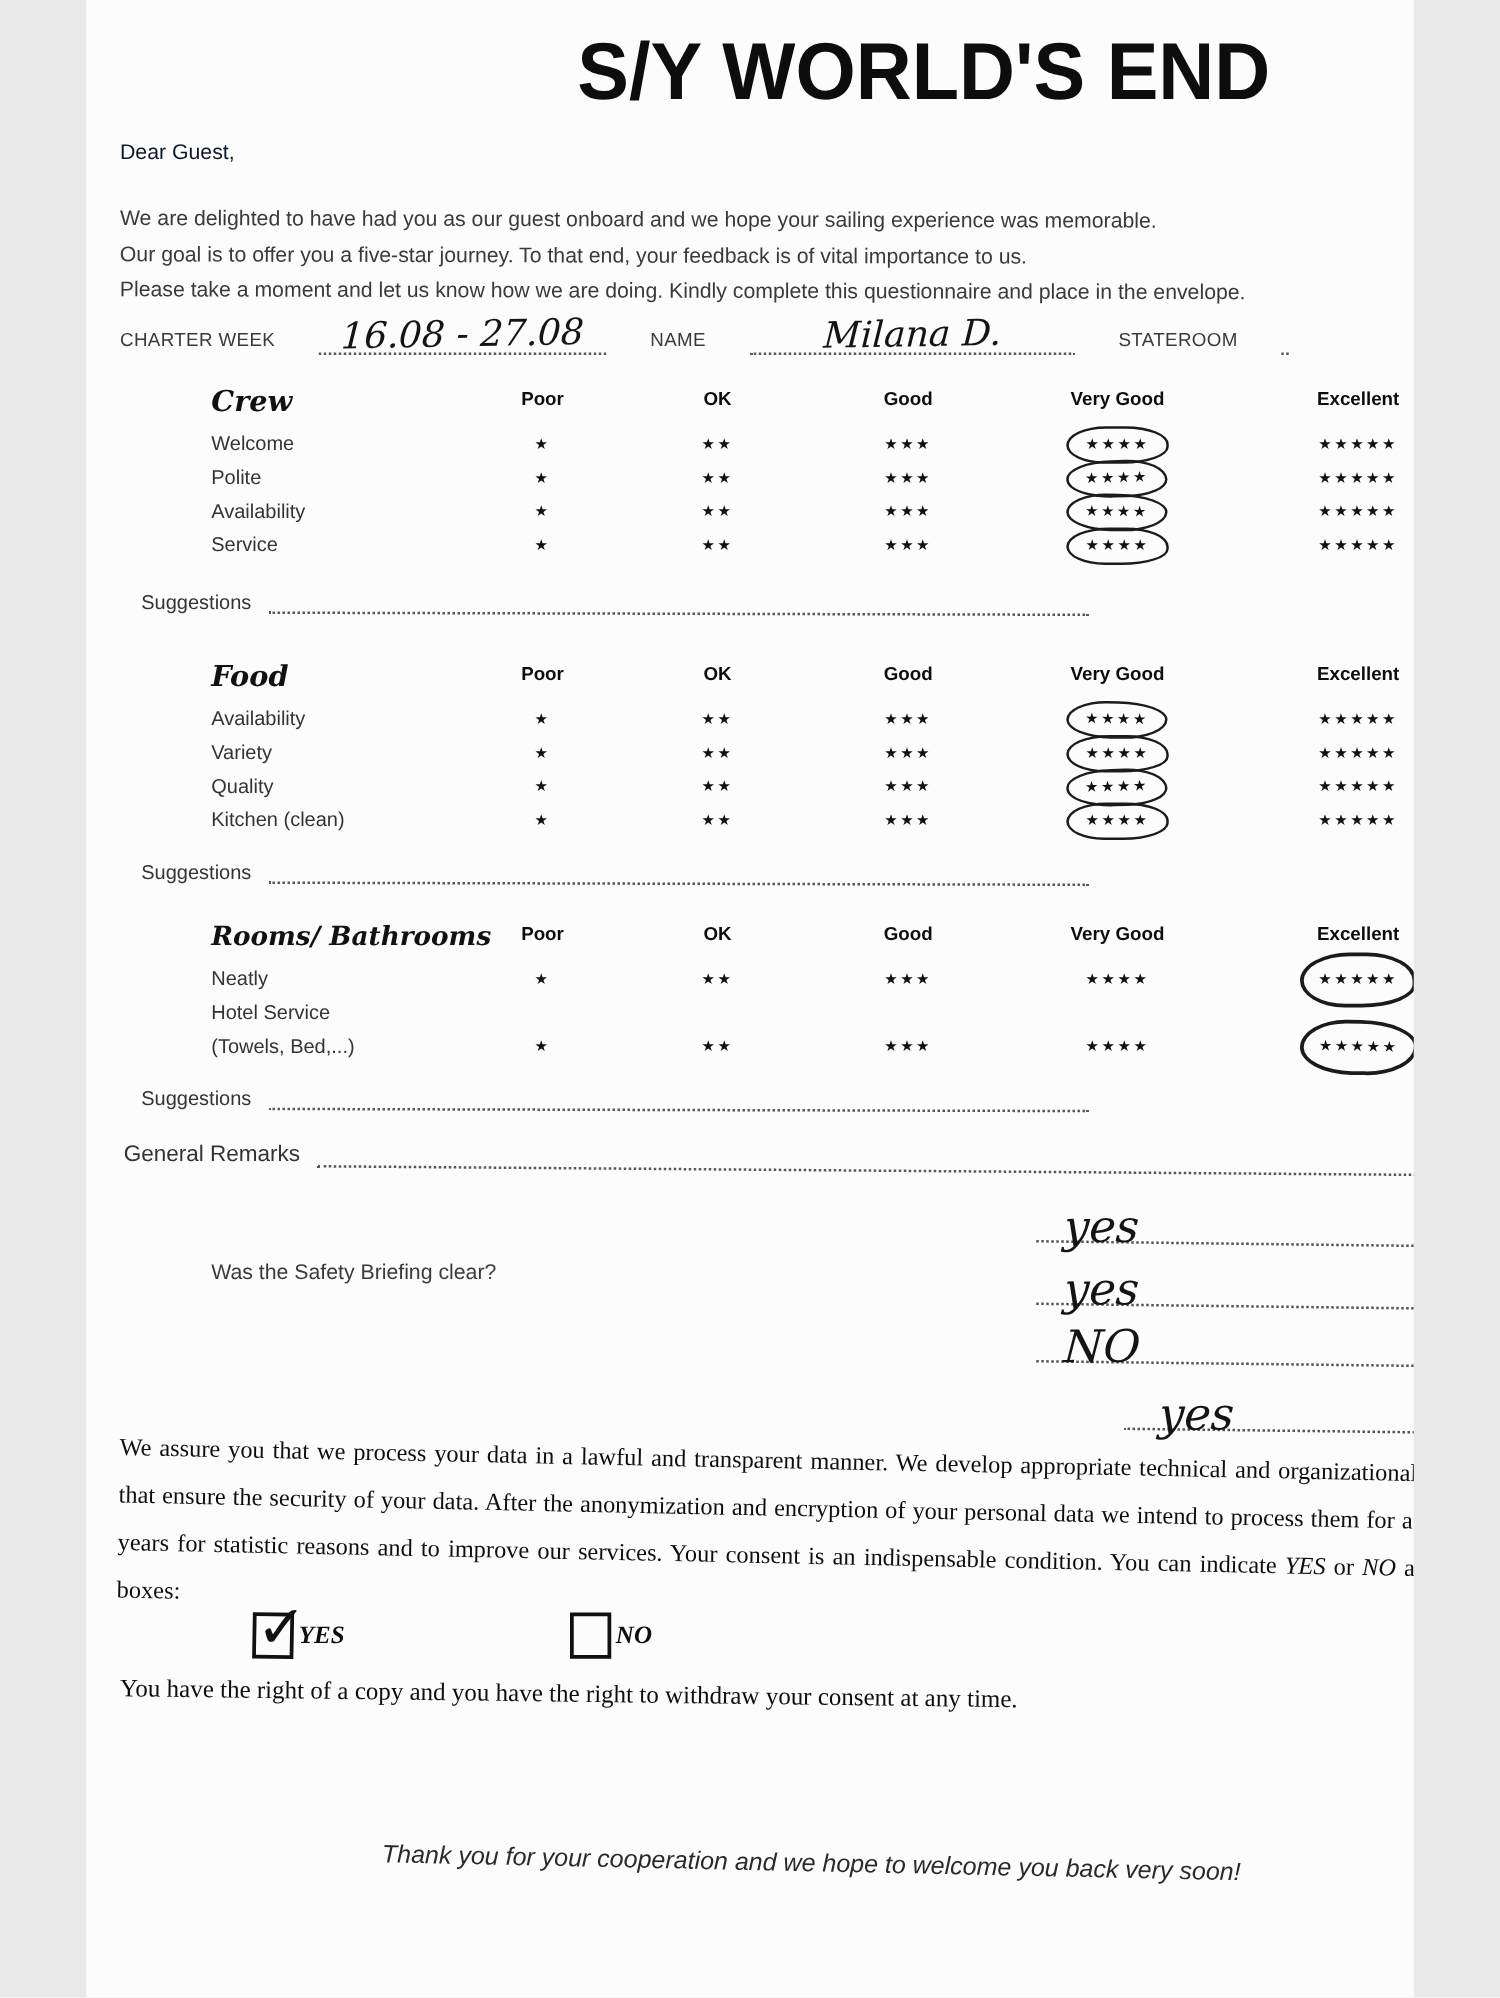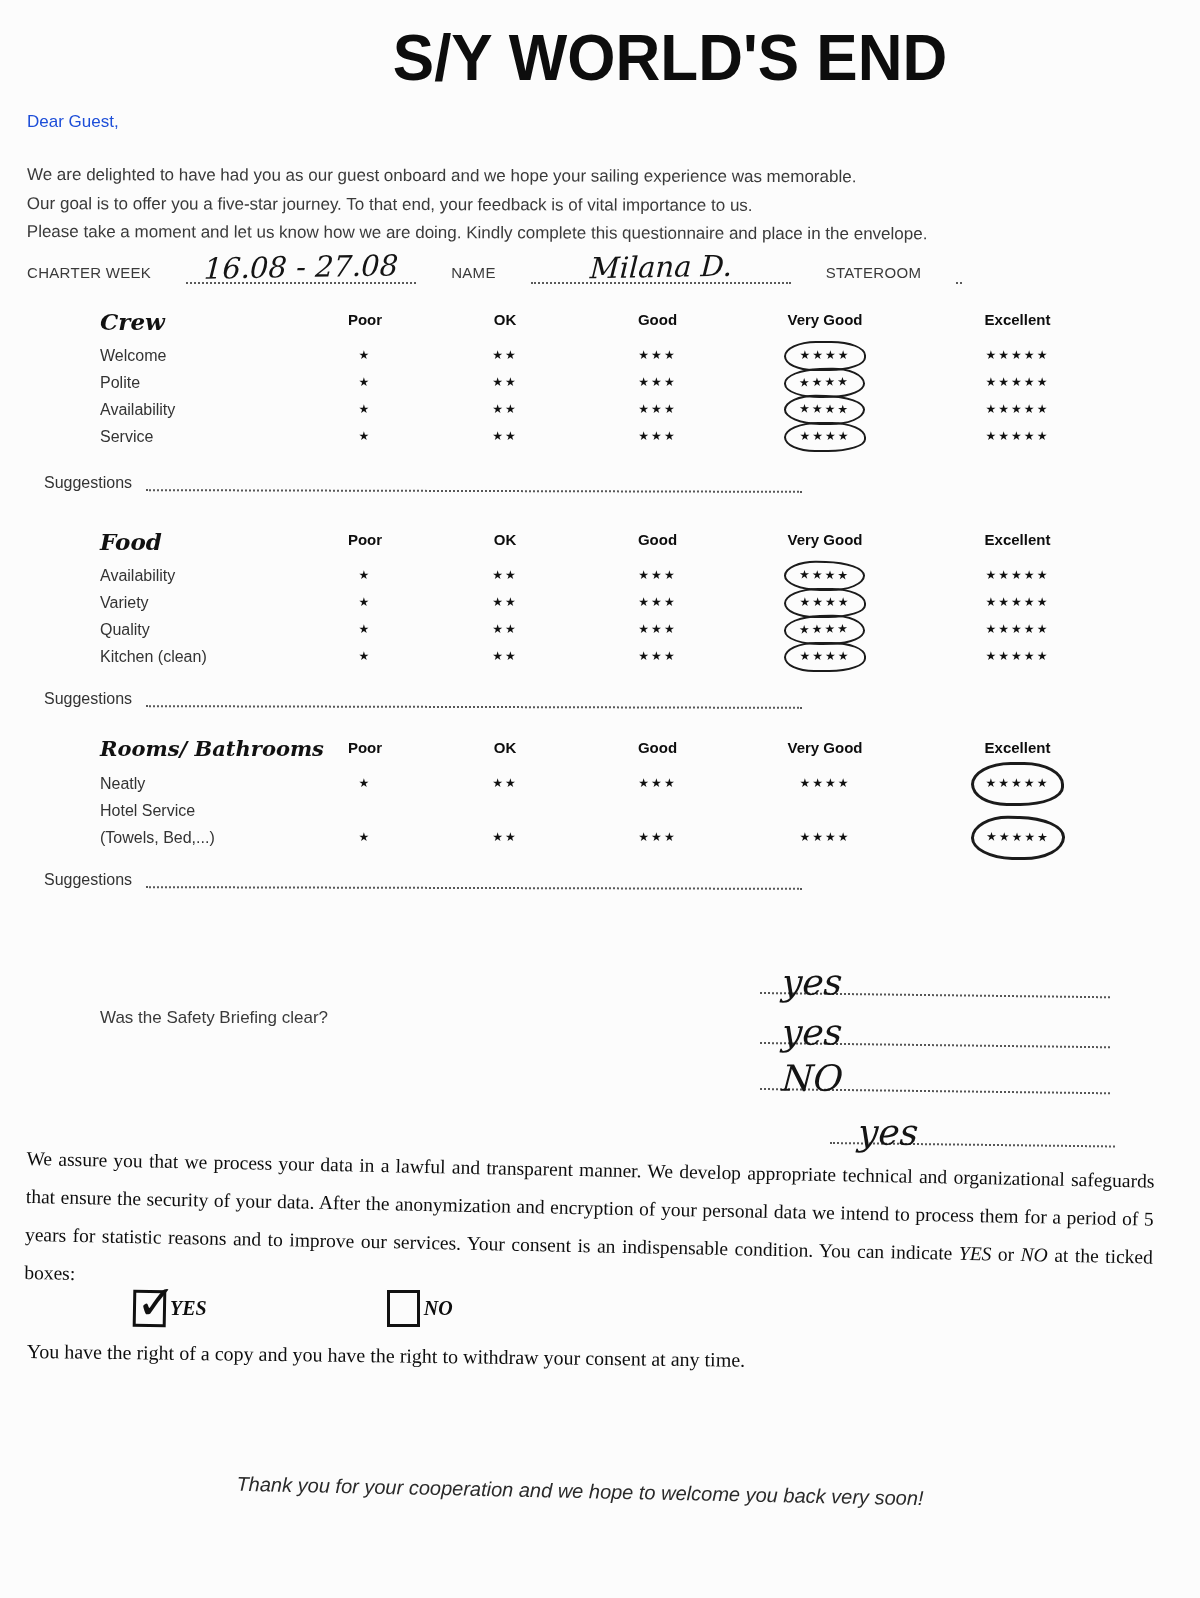--- a/index.html
+++ b/index.html
@@ -1,30 +1,30 @@
 <!DOCTYPE html>
 <html><head>
 <meta charset="utf-8">
 <style>
   * { margin:0; padding:0; box-sizing:border-box; }
   body { background:#e9e9e9; font-family:"Liberation Sans", sans-serif; }
   .page {
-    position:relative; width:1200px; height:1598px; margin:0 auto;
+    position:relative; width:1062px; height:1598px; margin:0 auto;
     background:#fcfcfc; color:#222; overflow:hidden;padding-left:40px;
   }
 
   
   .title {
     position:absolute; top:22px; left:140px; width:1060px;
     text-align:center; font-size:62px; font-weight:bold;
     letter-spacing:0px; color:#0d0d0d; transform:scaleY(1.04);
     font-family:"Liberation Sans", sans-serif;
   }
 
-  .greeting { position:absolute; top:112px; left:27px; font-size:17px; color:#1d4ed8; }
+  .greeting { position:absolute; top:112px; left:27px; font-size:17px; color:#0f172a; }
   .intro { position:absolute; top:161px; left:27px; font-size:17px; line-height:28.5px; color:#3a3a3a; transform:rotate(0.15deg); transform-origin:0 0; }
 
   
   .fields { position:absolute; top:252px; left:27px; width:935px; display:flex; align-items:flex-end;gap:35px; }
   .f-label { font-size:15px; color:#3a3a3a; letter-spacing:.3px; white-space:nowrap; padding-bottom:3px; }
   .f-value { border-bottom:2px dotted #5a5a5a; text-align:center; white-space:nowrap; }
   .fv-charter { width:230px; }
   .fv-name { width:260px; }
   .fv-stateroom { flex:1; }
   .hand { font-family:"DejaVu Serif", serif; font-style:italic; color:#141414; display:inline-block; transform:rotate(-1deg) skewX(-4deg); }
@@ -234,20 +234,24 @@
       <span class="cell">★★★</span>
       <span class="cell">★★★★</span>
       <span class="cell"><span class="circle circle-big cv3">★★★★★</span></span>
     </div>
     <div class="sugg">
       <span>Suggestions</span>
       <span class="dots"></span>
     </div>
   </div>
 
+  <div class="remarks-label">
+    <span>General Remarks</span>
+    <span class="dots"></span>
+  </div>
 
   <div class="q" id="q0">
     <span class="q-ans">
         <span class="hand hand-ans">yes</span>
       </span>
   </div>
   <div class="q" id="q1">
     <span class="q-text">Was the Safety Briefing clear?</span>
     <span class="q-ans">
         <span class="hand hand-ans">yes</span>

